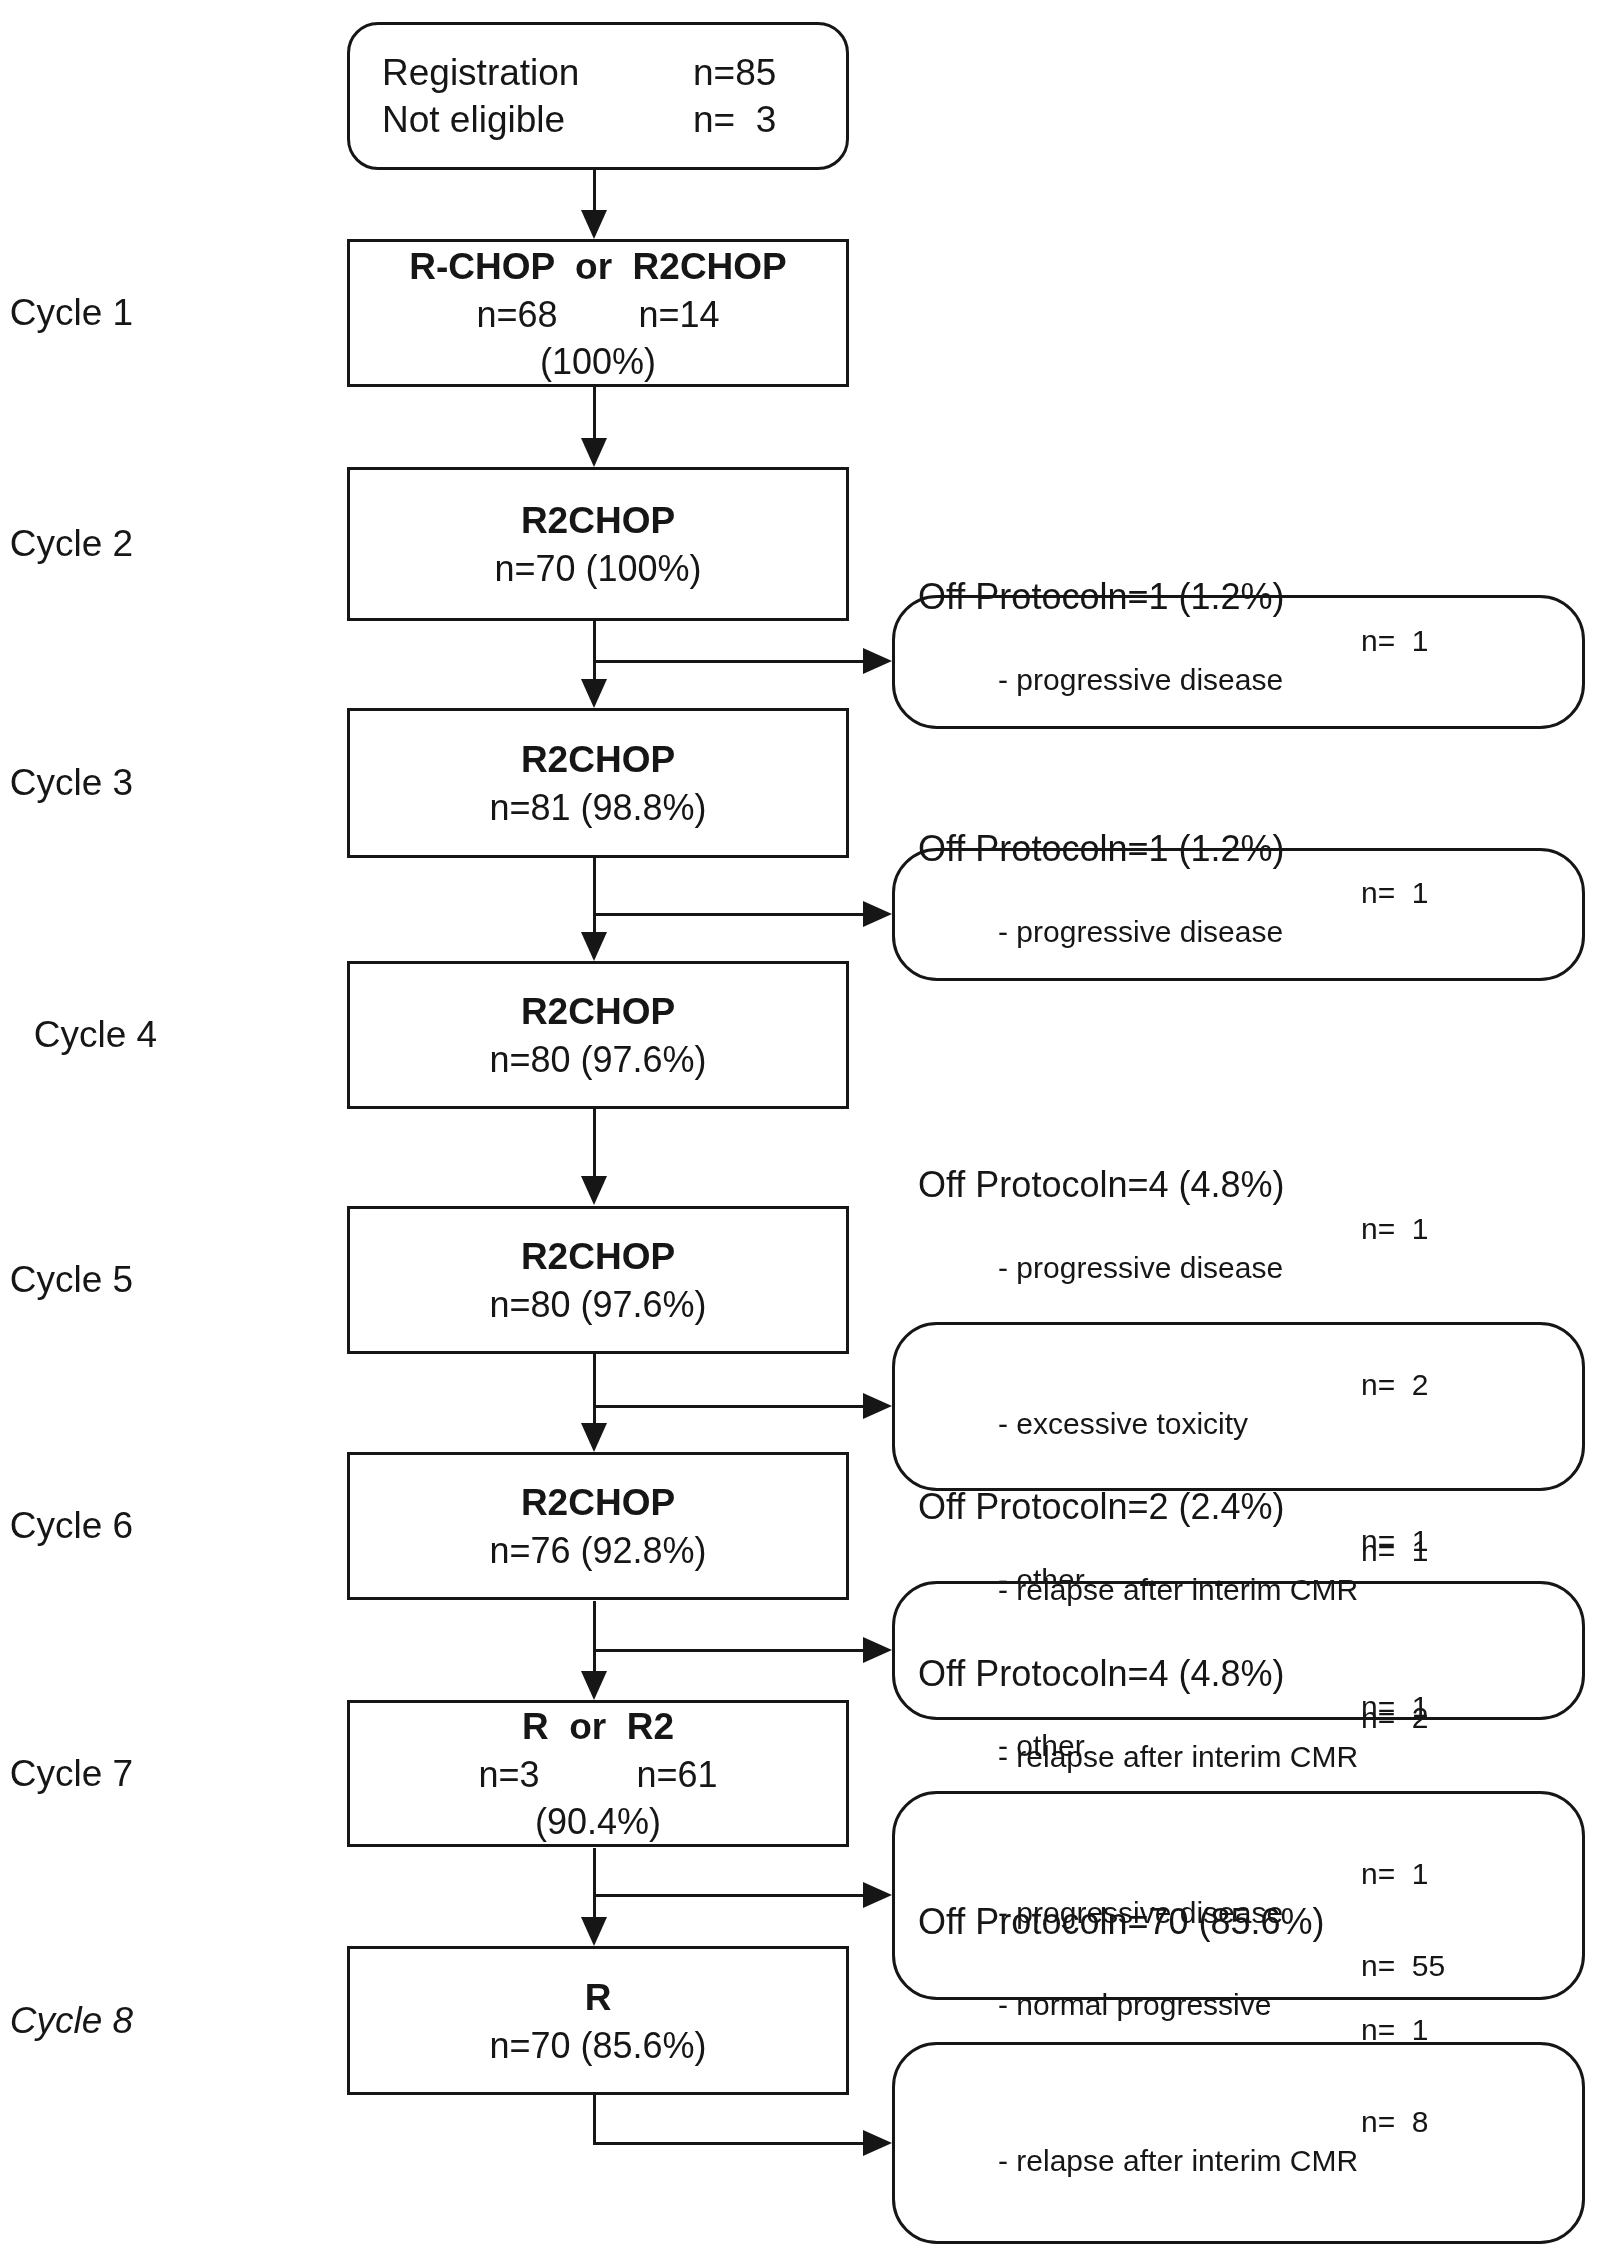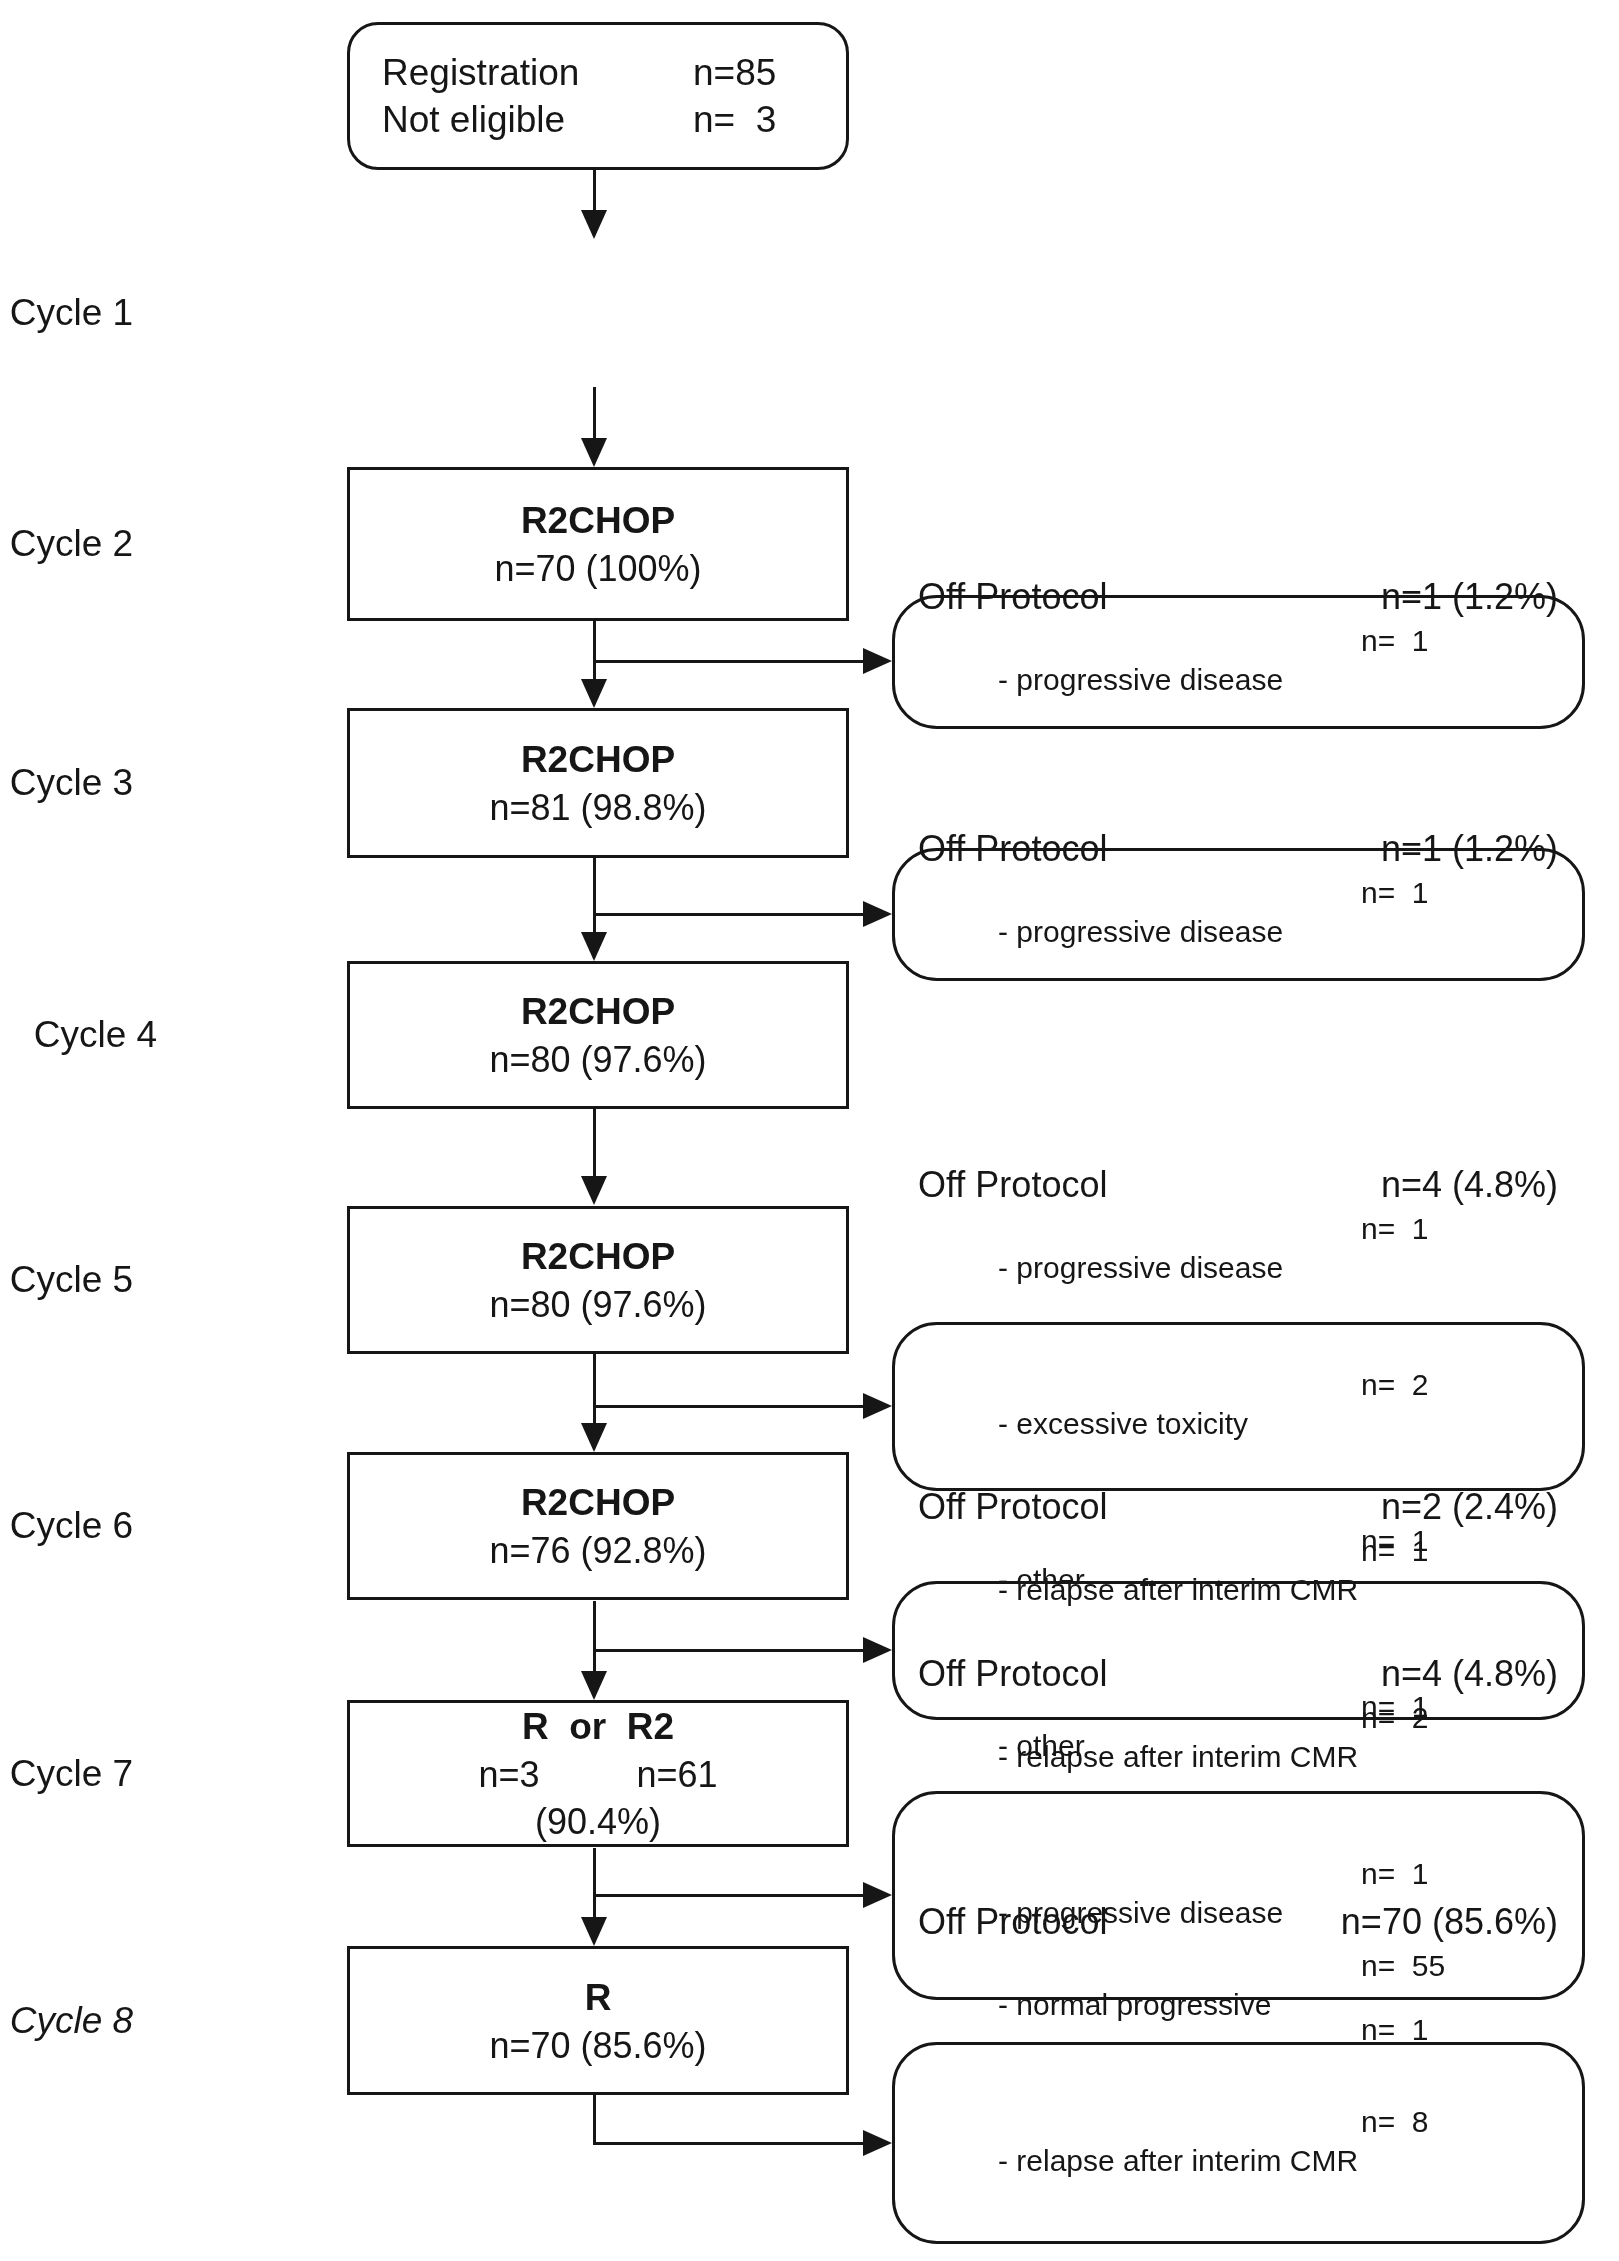--- a/index.html
+++ b/index.html
@@ -31,21 +31,21 @@
   .rrow{display:flex;font-size:37px;line-height:47px;}
   .rrow .rlabel{width:311px;}
   .rrow .rval{white-space:pre;}
   
   .obox{
     position:absolute;left:892px;width:693px;
     border:3.2px solid #161616;border-radius:45px;background:#ffffff;
     display:flex;flex-direction:column;justify-content:center;
   }
   .ohead{
-    display:flex;justify-content:space-between;
+    display:flex;
     padding:0 24px 0 23px;
     font-size:36px;line-height:49px;white-space:pre;margin-top:24px;
   }
   .oitem{
     position:relative;
     padding-left:53px;
     font-size:30px;line-height:39px;white-space:pre;
   }
   .oitem .ival{position:absolute;left:466px;top:0;white-space:pre;}
   
@@ -86,20 +86,28 @@
 
   <div class="cycle-label" style="top:290px;">Cycle 1</div>
   <div class="cycle-label" style="top:521px;">Cycle 2</div>
   <div class="cycle-label" style="top:760px;">Cycle 3</div>
   <div class="cycle-label" style="top:1012px;margin-left:24px;">Cycle 4</div>
   <div class="cycle-label" style="top:1257px;">Cycle 5</div>
   <div class="cycle-label" style="top:1503px;">Cycle 6</div>
   <div class="cycle-label" style="top:1751px;">Cycle 7</div>
   <div class="cycle-label" style="top:1998px;font-style:italic;">Cycle 8</div>
 
+  <div class="cbox" style="top:239px;height:148px;">
+    <div class="box-title">R-CHOP  or  R2CHOP</div>
+    <div class="box-line nrow" style="gap:81px;">
+      <span>n=68</span>
+      <span>n=14</span>
+    </div>
+    <div class="box-line">(100%)</div>
+  </div>
 
   <div class="cbox" style="top:467px;height:154px;">
     <div class="box-title">R2CHOP</div>
     <div class="box-line">n=70 (100%)</div>
   </div>
 
   <div class="cbox" style="top:708px;height:150px;">
     <div class="box-title">R2CHOP</div>
     <div class="box-line">n=81 (98.8%)</div>
   </div>

